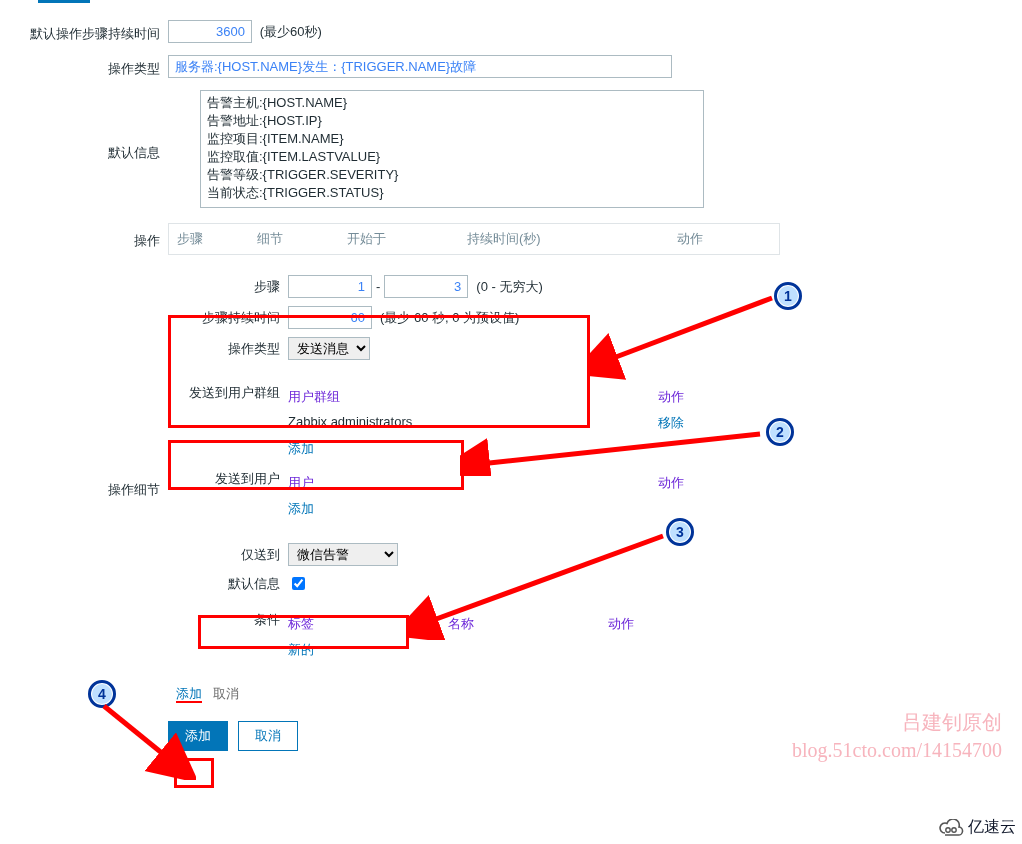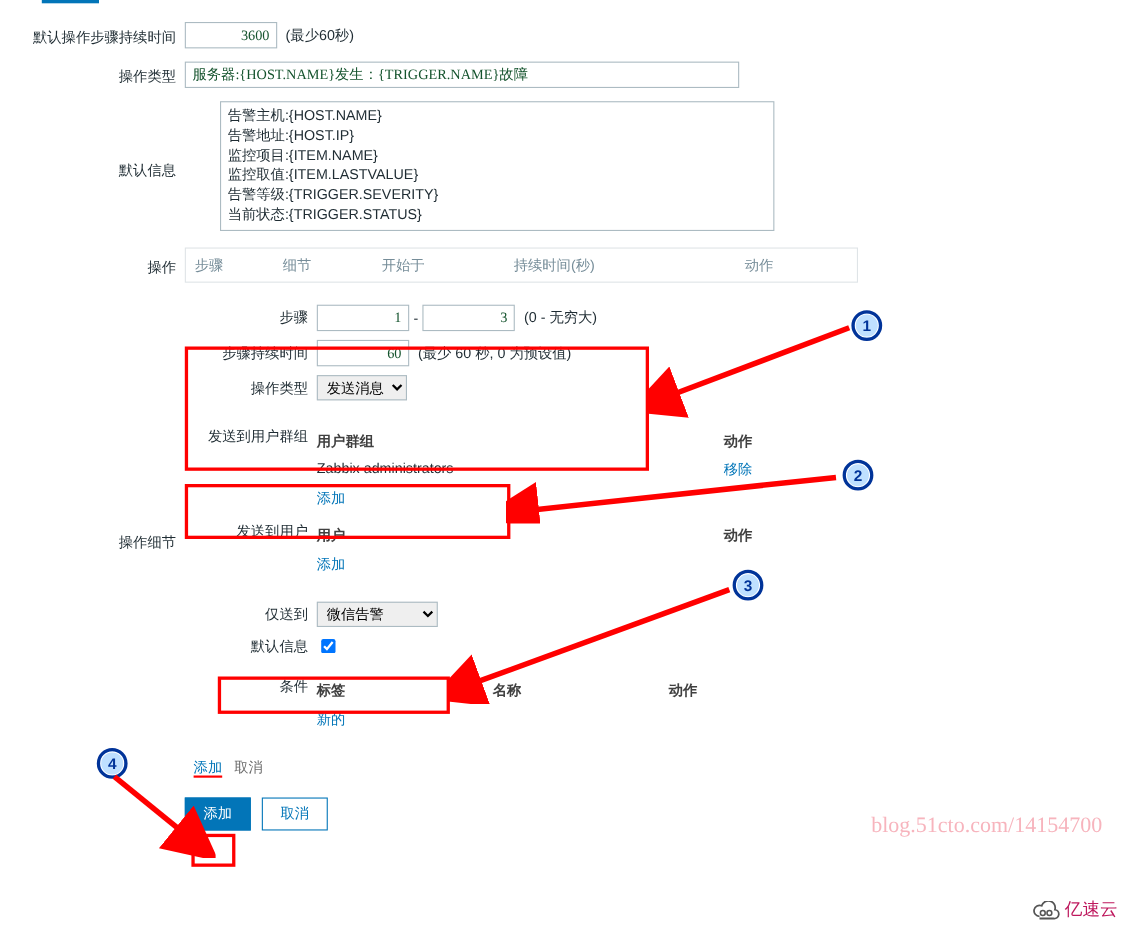--- a/index.html
+++ b/index.html
@@ -34,22 +34,22 @@
     padding-top: 4px;
     color: #1f2c33;
   }
   .field-col {
     flex: 1;
   }
   input[type="text"] {
     border: 1px solid #acbbc2;
     padding: 3px 6px;
     font-size: 13px;
-    font-family: Liberation Serif, serif;
-    color: #14532d;
+    font-family: Liberation Sans, sans-serif;
+    color: #3b82f6;
   }
   textarea {
     border: 1px solid #acbbc2;
     padding: 3px 6px;
     font-size: 13px;
     font-family: inherit;
     color: #1f2c33;
     resize: none;
     margin-left: 32px;
   }
@@ -96,23 +96,22 @@
   }
   .inner-field {
     flex: 1;
     display: flex;
     align-items: center;
     gap: 4px;
   }
   .num-input { width: 70px; text-align: right; }
   .gt-head {
     display: flex;
-    color: #404040;
+    color: #6d28d9;
     padding: 4px 0;
-    font-weight: bold;
   }
   .gt-row {
     display: flex;
     padding: 4px 0;
   }
   .gt-col1 { flex: 1; }
   .gt-col2 { width: 120px; }
   .link-blue { color: #0275b8; cursor: pointer; }
   .link-gray { color: #6b6b6b; cursor: pointer; }
   .btn-primary {
@@ -163,21 +162,21 @@
     font-family: "SimSun", serif;
     line-height: 1.4;
   }
   .watermark2 {
     position: absolute;
     right: 6px;
     bottom: 6px;
     display:flex;
     align-items:center;
     gap:3px;
-    color: #be185d;
+    color: #0f172a;
     font-size: 16px;
   }
   .tab-line {
     position: absolute;
     top: 0;
     left: 38px;
     width: 52px;
     height: 3px;
     background: #0275b8;
   }
@@ -386,20 +385,21 @@
   <svg class="arrow" style="left:96px;top:700px" width="100" height="80">
     <defs>
         <marker id="ah4" markerWidth="12" markerHeight="12" refX="2" refY="5" orient="auto">
           <polygon points="0,0 10,5 0,10" fill="#ff0000"></polygon>
         </marker>
       </defs>
     <line x1="8" y1="6" x2="72" y2="58" stroke="#ff0000" stroke-width="5" marker-end="url(#ah4)"></line>
   </svg>
 
   <div class="watermark1">
+    <div>吕建钊原创</div>
     <div>blog.51cto.com/14154700</div>
   </div>
   <div class="watermark2">
     <svg width="28" height="18" viewBox="0 0 28 18">
       <path d="M8 14a5 5 0 1 1 2-9.6A6 6 0 0 1 22 8a4 4 0 0 1-1 8H8" fill="none" stroke="#555" stroke-width="1.6"></path>
       <circle cx="11" cy="11" r="2.2" fill="none" stroke="#555" stroke-width="1.4"></circle>
       <circle cx="17" cy="11" r="2.2" fill="none" stroke="#555" stroke-width="1.4"></circle>
     </svg>
     <span>亿速云</span>
   </div>

